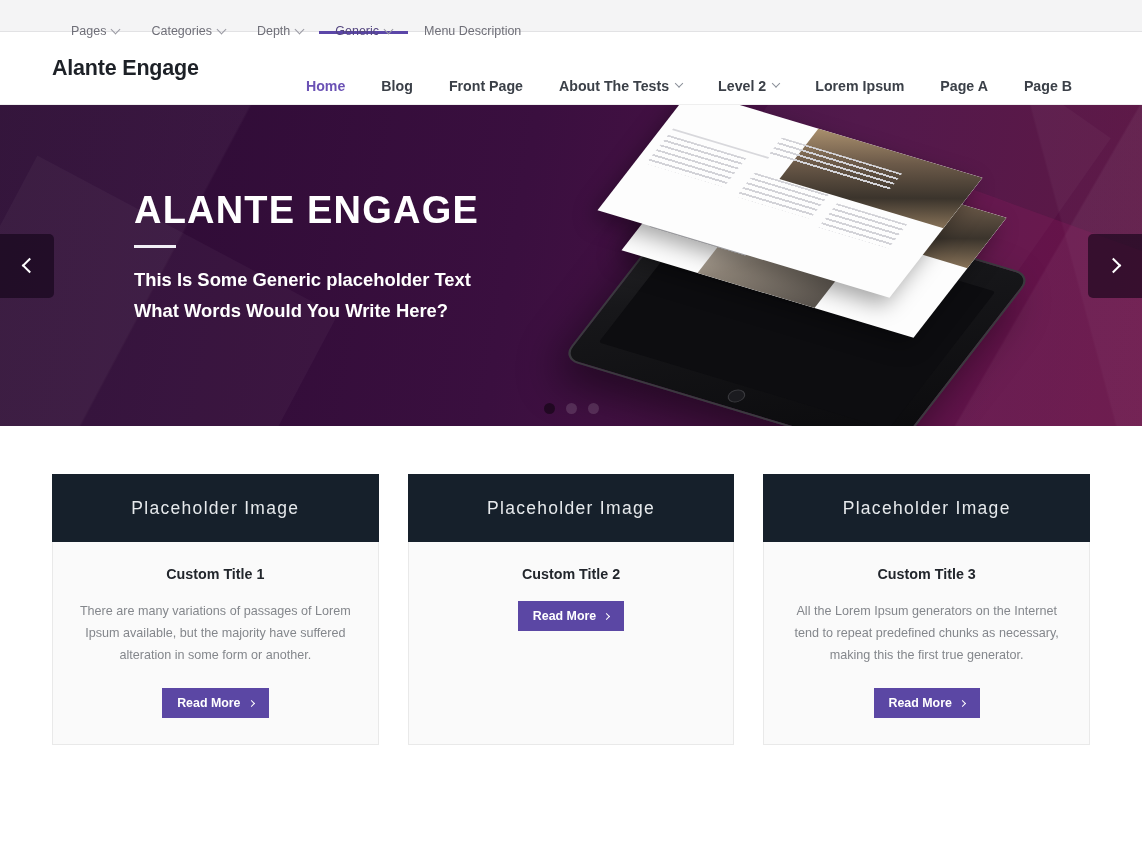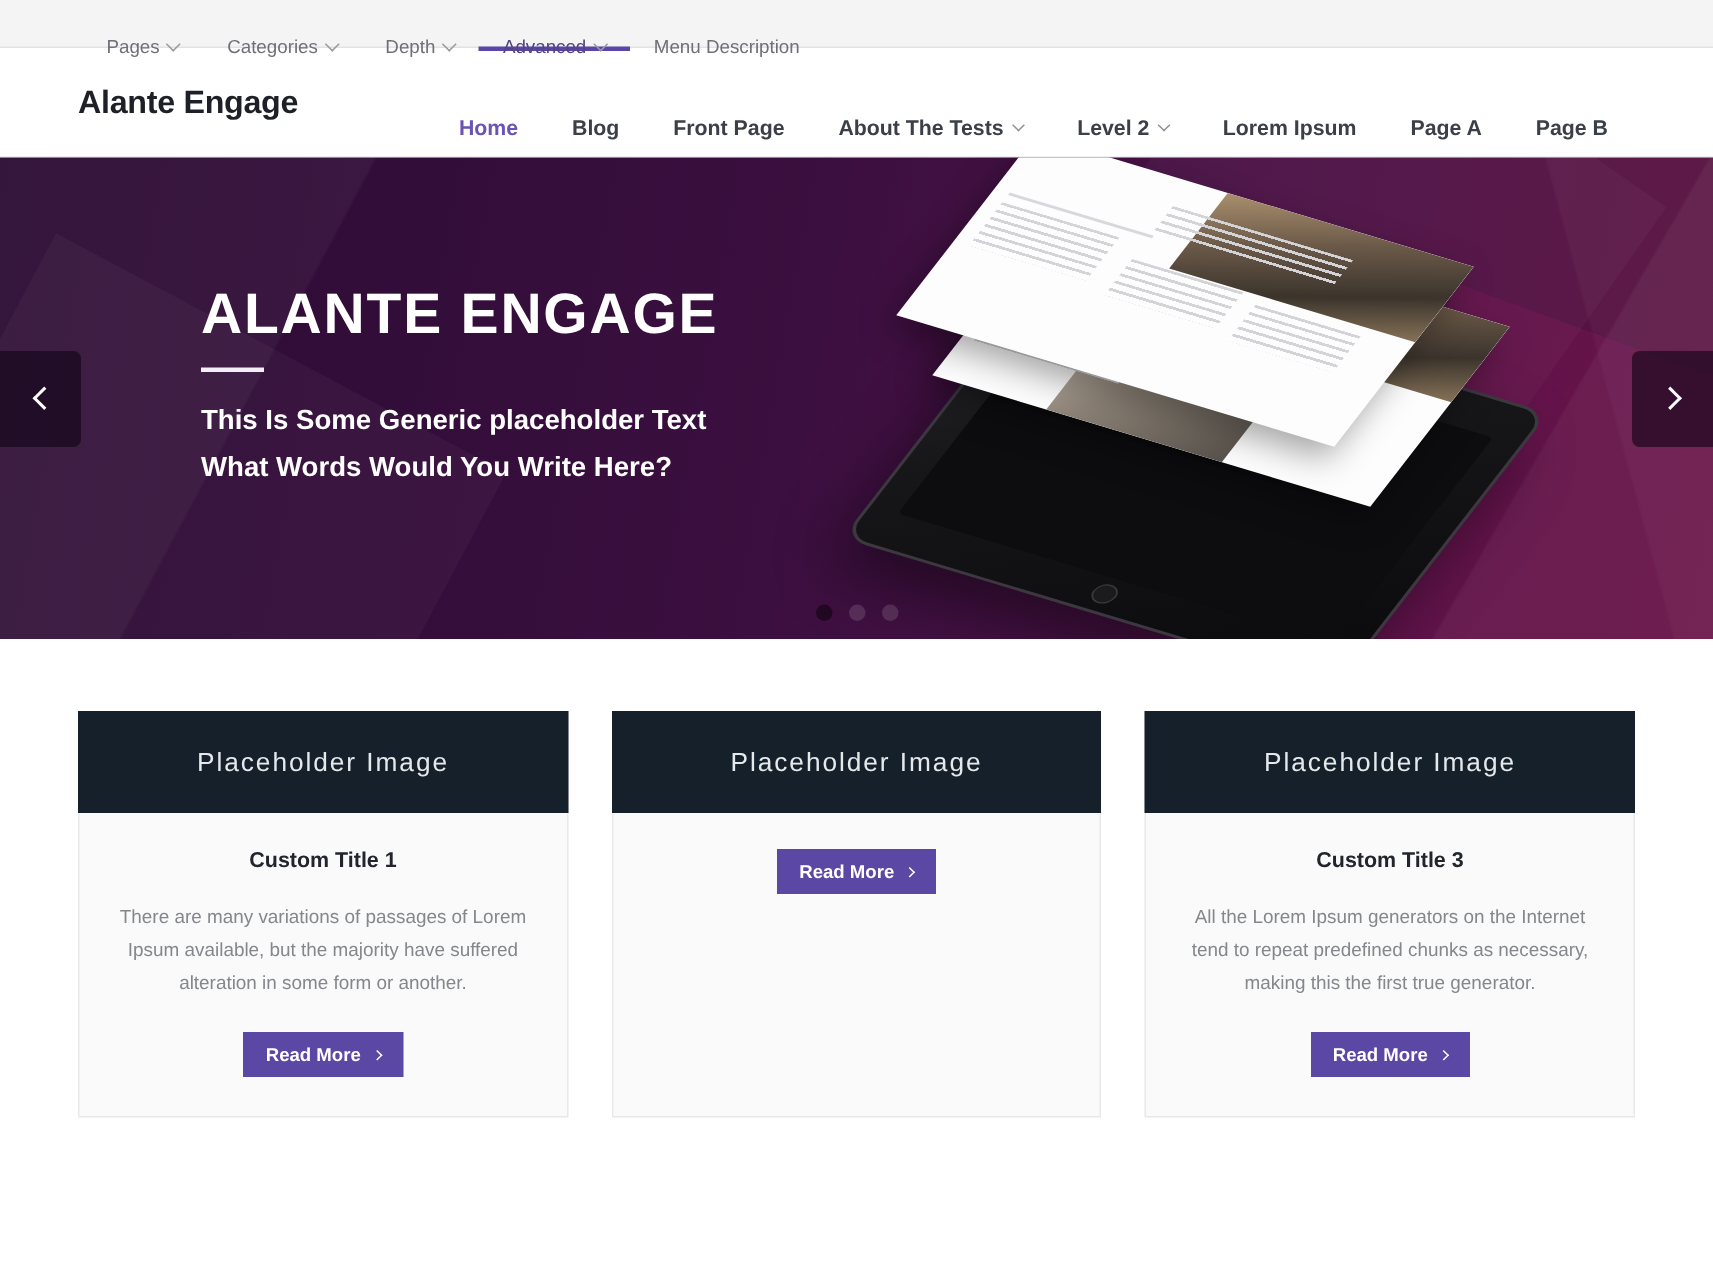--- a/index.html
+++ b/index.html
@@ -337,21 +337,21 @@
   </div>
   <div class="admin-tab">
     <span>Categories</span>
     <span class="caret-sm"></span>
   </div>
   <div class="admin-tab">
     <span>Depth</span>
     <span class="caret-sm"></span>
   </div>
   <div class="admin-tab active">
-    <span>Advanced</span>
+    <span>Generic</span>
     <span class="caret-sm"></span>
   </div>
   <div class="admin-tab">
     <span>Menu Description</span>
   </div>
 </div>
 
 <header class="site-header">
   <div class="brand">Alante Engage</div>
   <nav class="main-nav">
@@ -449,20 +449,21 @@
           <span class="rm-chev"></span>
         </button>
       </div>
     </div>
 
     <div class="card">
       <div class="card-media">
         <span class="card-media-label">Placeholder Image</span>
       </div>
       <div class="card-body">
+        <div class="card-title">Custom Title 2</div>
         <button class="read-more">
           <span>Read More</span>
           <span class="rm-chev"></span>
         </button>
       </div>
     </div>
 
     <div class="card">
       <div class="card-media">
         <span class="card-media-label">Placeholder Image</span>

